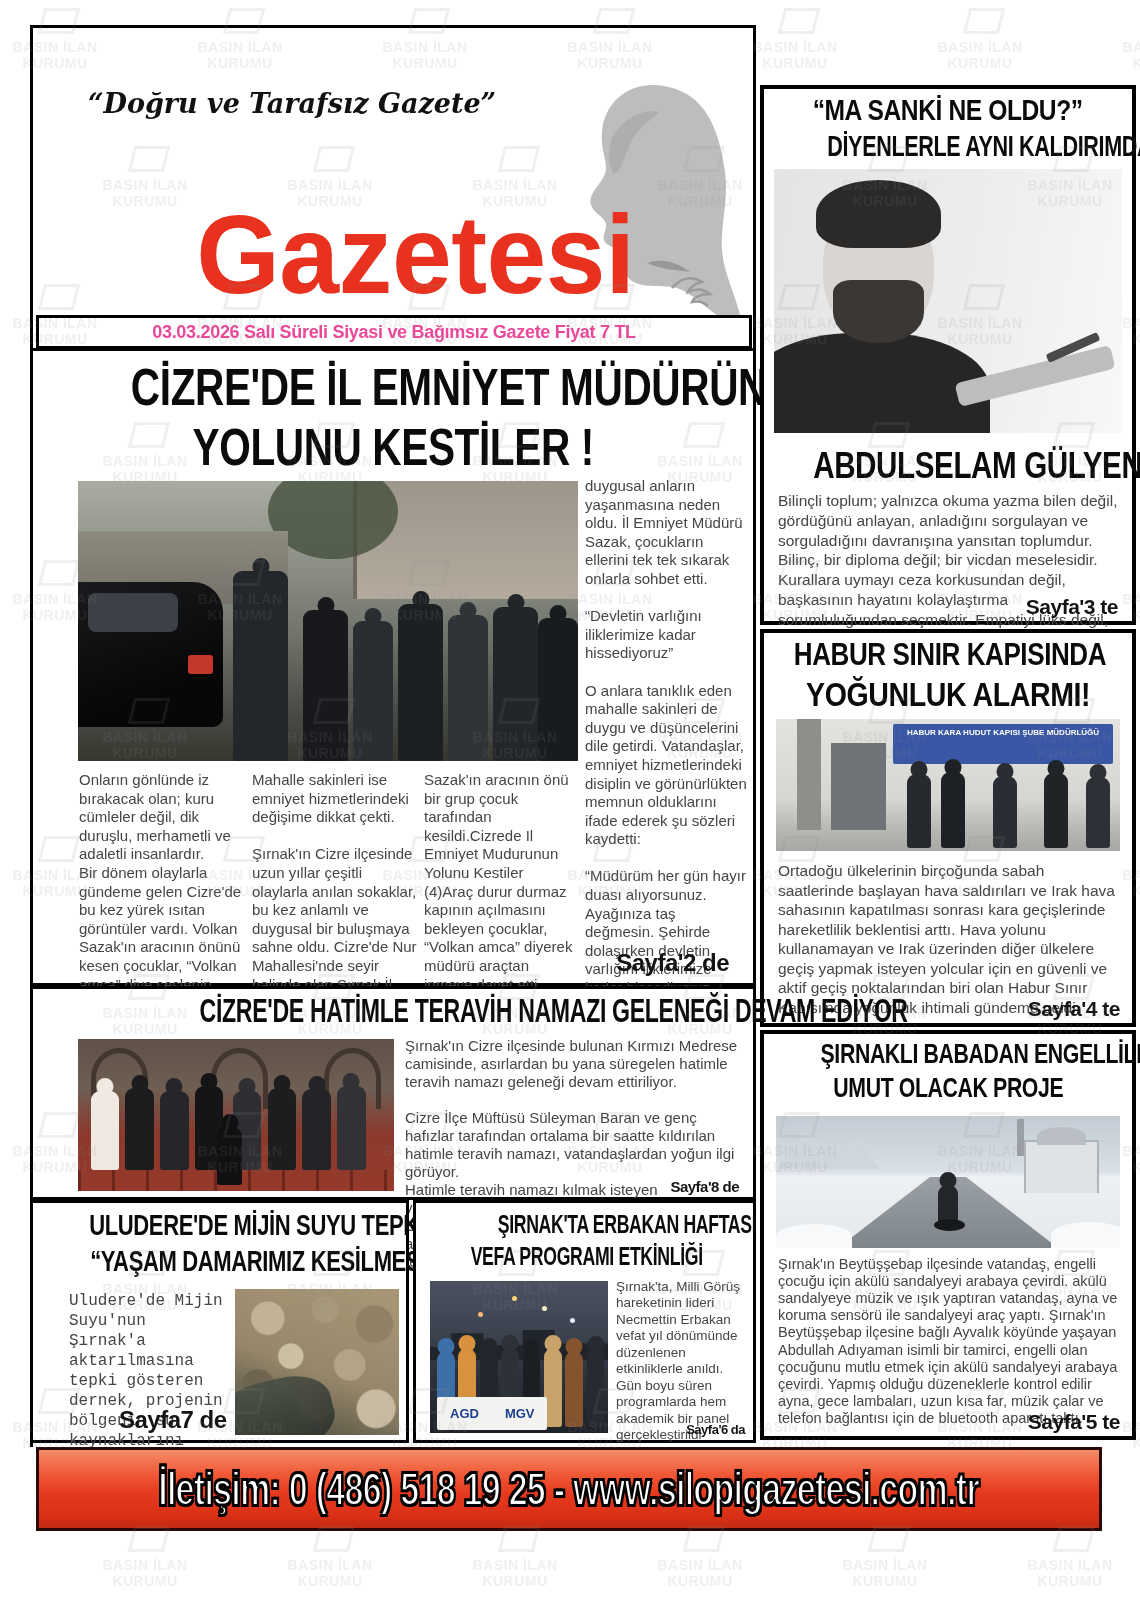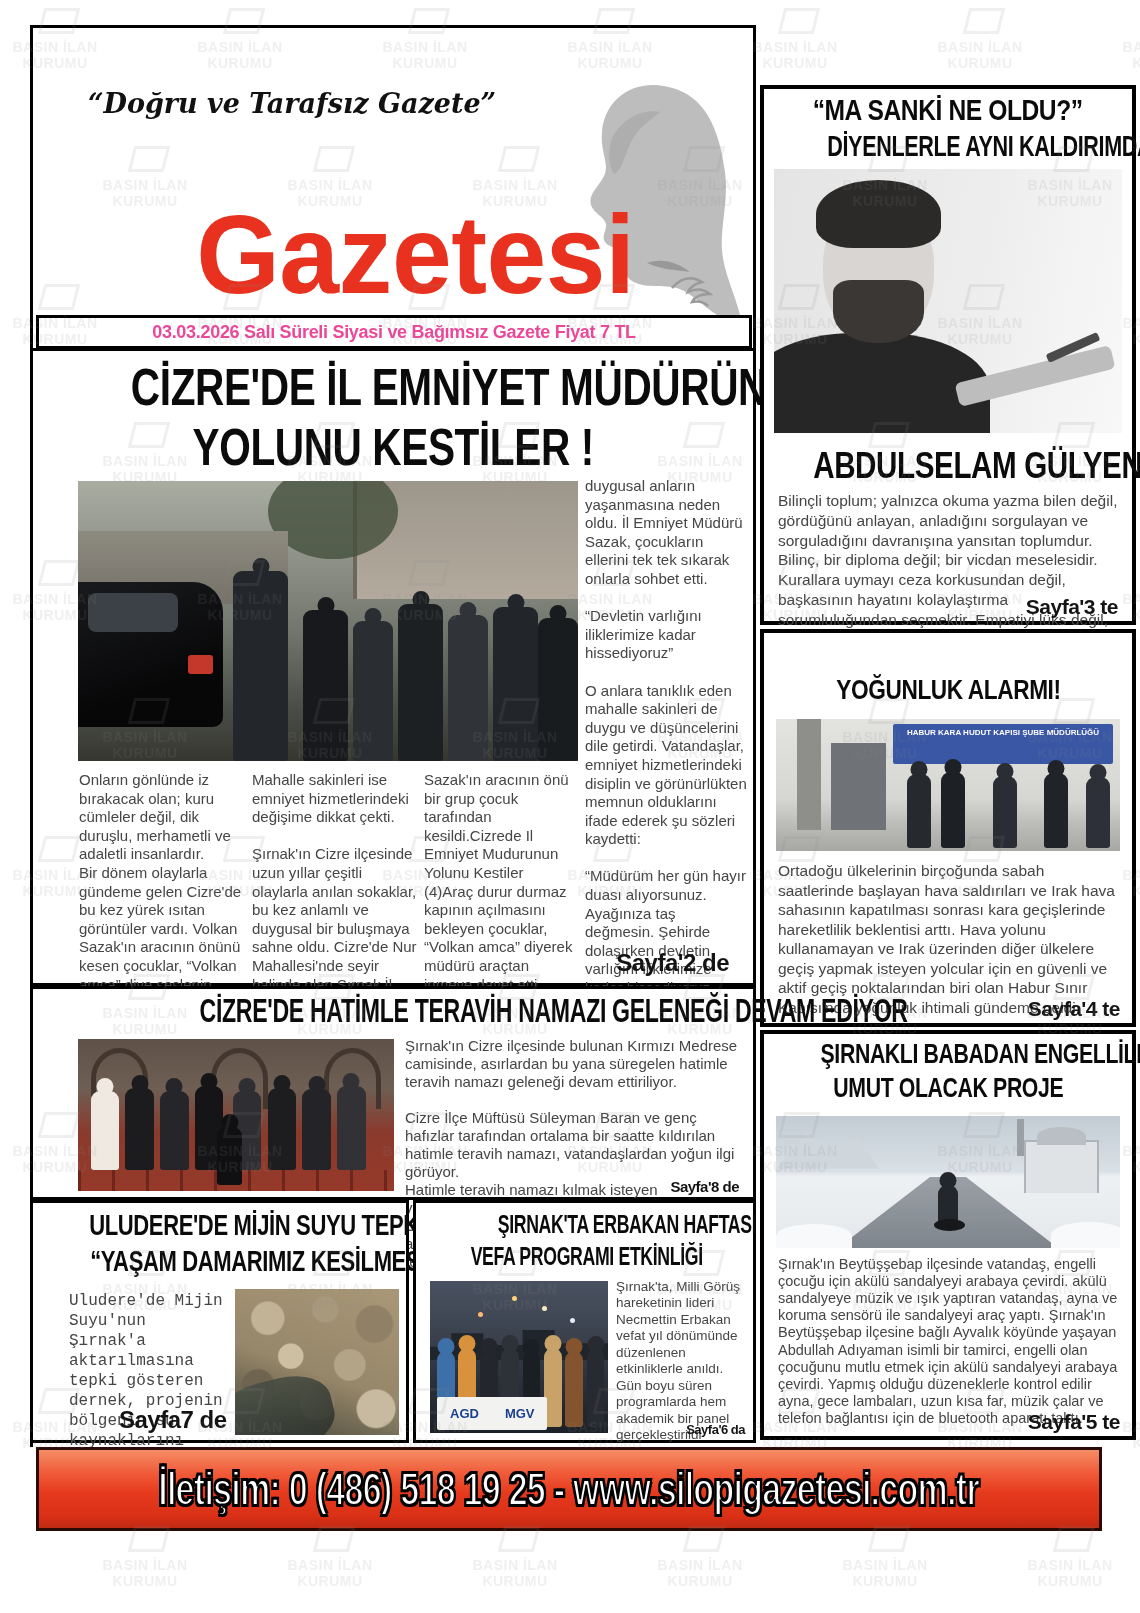--- a/index.html
+++ b/index.html
@@ -130,21 +130,22 @@
       <div style="left:52%; top:74%; width:46%; height:9%; background:#bdbdbd; transform:rotate(-14deg); border-radius:6px;"></div>
       <div style="left:78%; top:66%; width:16%; height:3.4%; background:#4a4a4a; transform:rotate(-24deg); border-radius:3px;"></div>
     </div>
 
     <div class="headline" style="top:356px; font-size:37px;margin-left:8px;"><span class="cond" style="transform:scaleX(.8);">ABDULSELAM GÜLYEN</span></div>
     <div class="body-text" style="left:14px; top:402px; width:344px; font-size:15.5px; line-height:1.28;">Bilinçli toplum; yalnızca okuma yazma bilen değil, gördüğünü anlayan, anladığını sorgulayan ve sorguladığını davranışına yansıtan toplumdur. Bilinç, bir diploma değil; bir vicdan meselesidir. Kurallara uymayı ceza korkusundan değil, başkasının hayatını kolaylaştırma sorumluluğundan seçmektir. Empatiyi lüks değil, temel ihtiyaç saymaktır.</div>
     <div class="pageref" style="right:14px; bottom:2px; font-size:21px;">Sayfa'3 te</div>
   </div>
 
   <div class="box box-thick" style="left:760px; top:629px; width:376px; height:398px;">
-    <div class="headline" style="top:42px; font-size:27px;"><span class="cond" style="transform:scaleX(.84);">YOĞUNLUK ALARMI!</span></div>
+    <div class="headline" style="top:4px; font-size:31px;"><span class="cond" style="transform:scaleX(.84);">HABUR SINIR KAPISINDA</span></div>
+    <div class="headline" style="top:42px; font-size:34px;"><span class="cond" style="transform:scaleX(.84);">YOĞUNLUK ALARMI!</span></div>
 
     <div class="photo" style="left:12px; top:86px; width:344px; height:132px; background:linear-gradient(180deg,#e3e3e0 0%,#d6d6d3 60%,#b9b9b6 82%,#a7a7a4 100%);">
       <div style="left:34%; top:4%; width:64%; height:30%; background:#3a57a5; border-radius:2px; color:#fff; font-size:8px; font-weight:bold; line-height:1.2; padding:4px 6px; text-align:center;"><span>HABUR KARA HUDUT KAPISI ŞUBE MÜDÜRLÜĞÜ</span></div>
       <div style="left:6%; top:0; width:7%; height:84%; background:#8e8e8a;"></div>
       <div style="left:16%; top:18%; width:16%; height:66%; background:#6f7276;"></div>
       <div class="fig" style="left:38%; top:42%; width:7%; height:56%; background:#26292e;"></div>
       <div class="fig" style="left:48%; top:40%; width:7%; height:58%; background:#1d2025;"></div>
       <div class="fig" style="left:63%; top:43%; width:7%; height:55%; background:#2a2d33;"></div>
       <div class="fig" style="left:78%; top:41%; width:7%; height:57%; background:#202328;"></div>
       <div class="fig" style="left:90%; top:44%; width:7%; height:54%; background:#2d3036;"></div>

